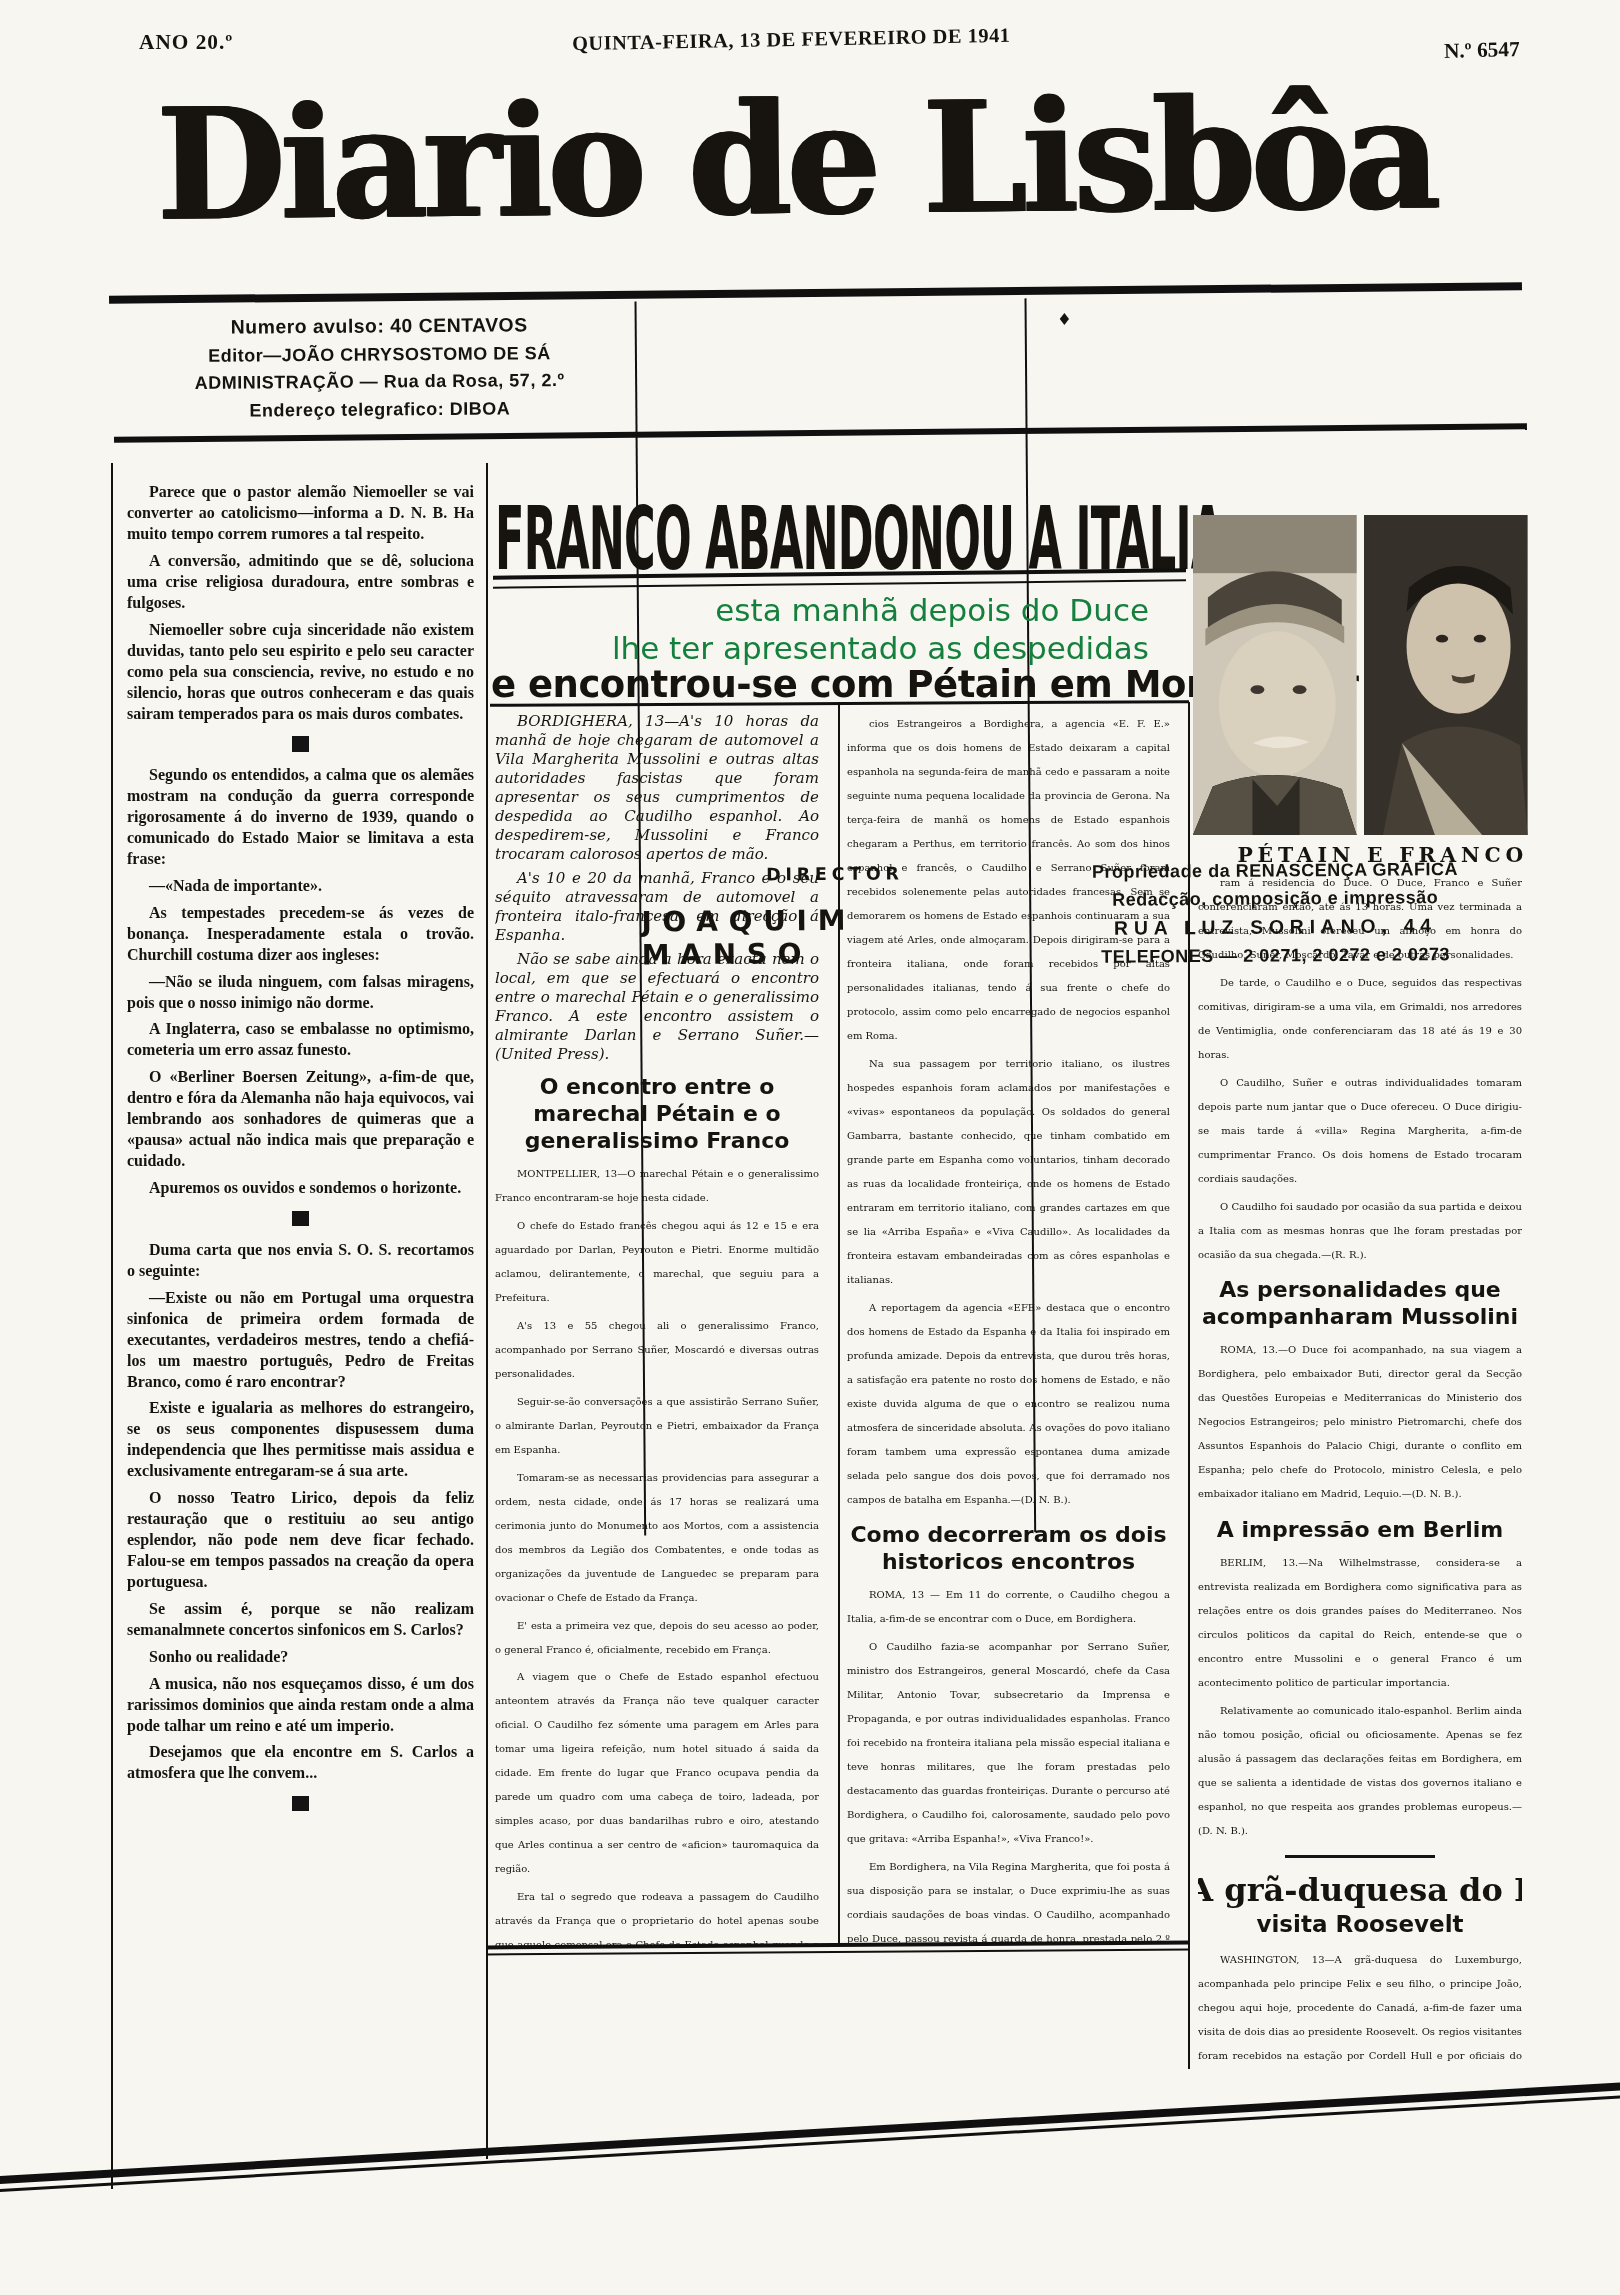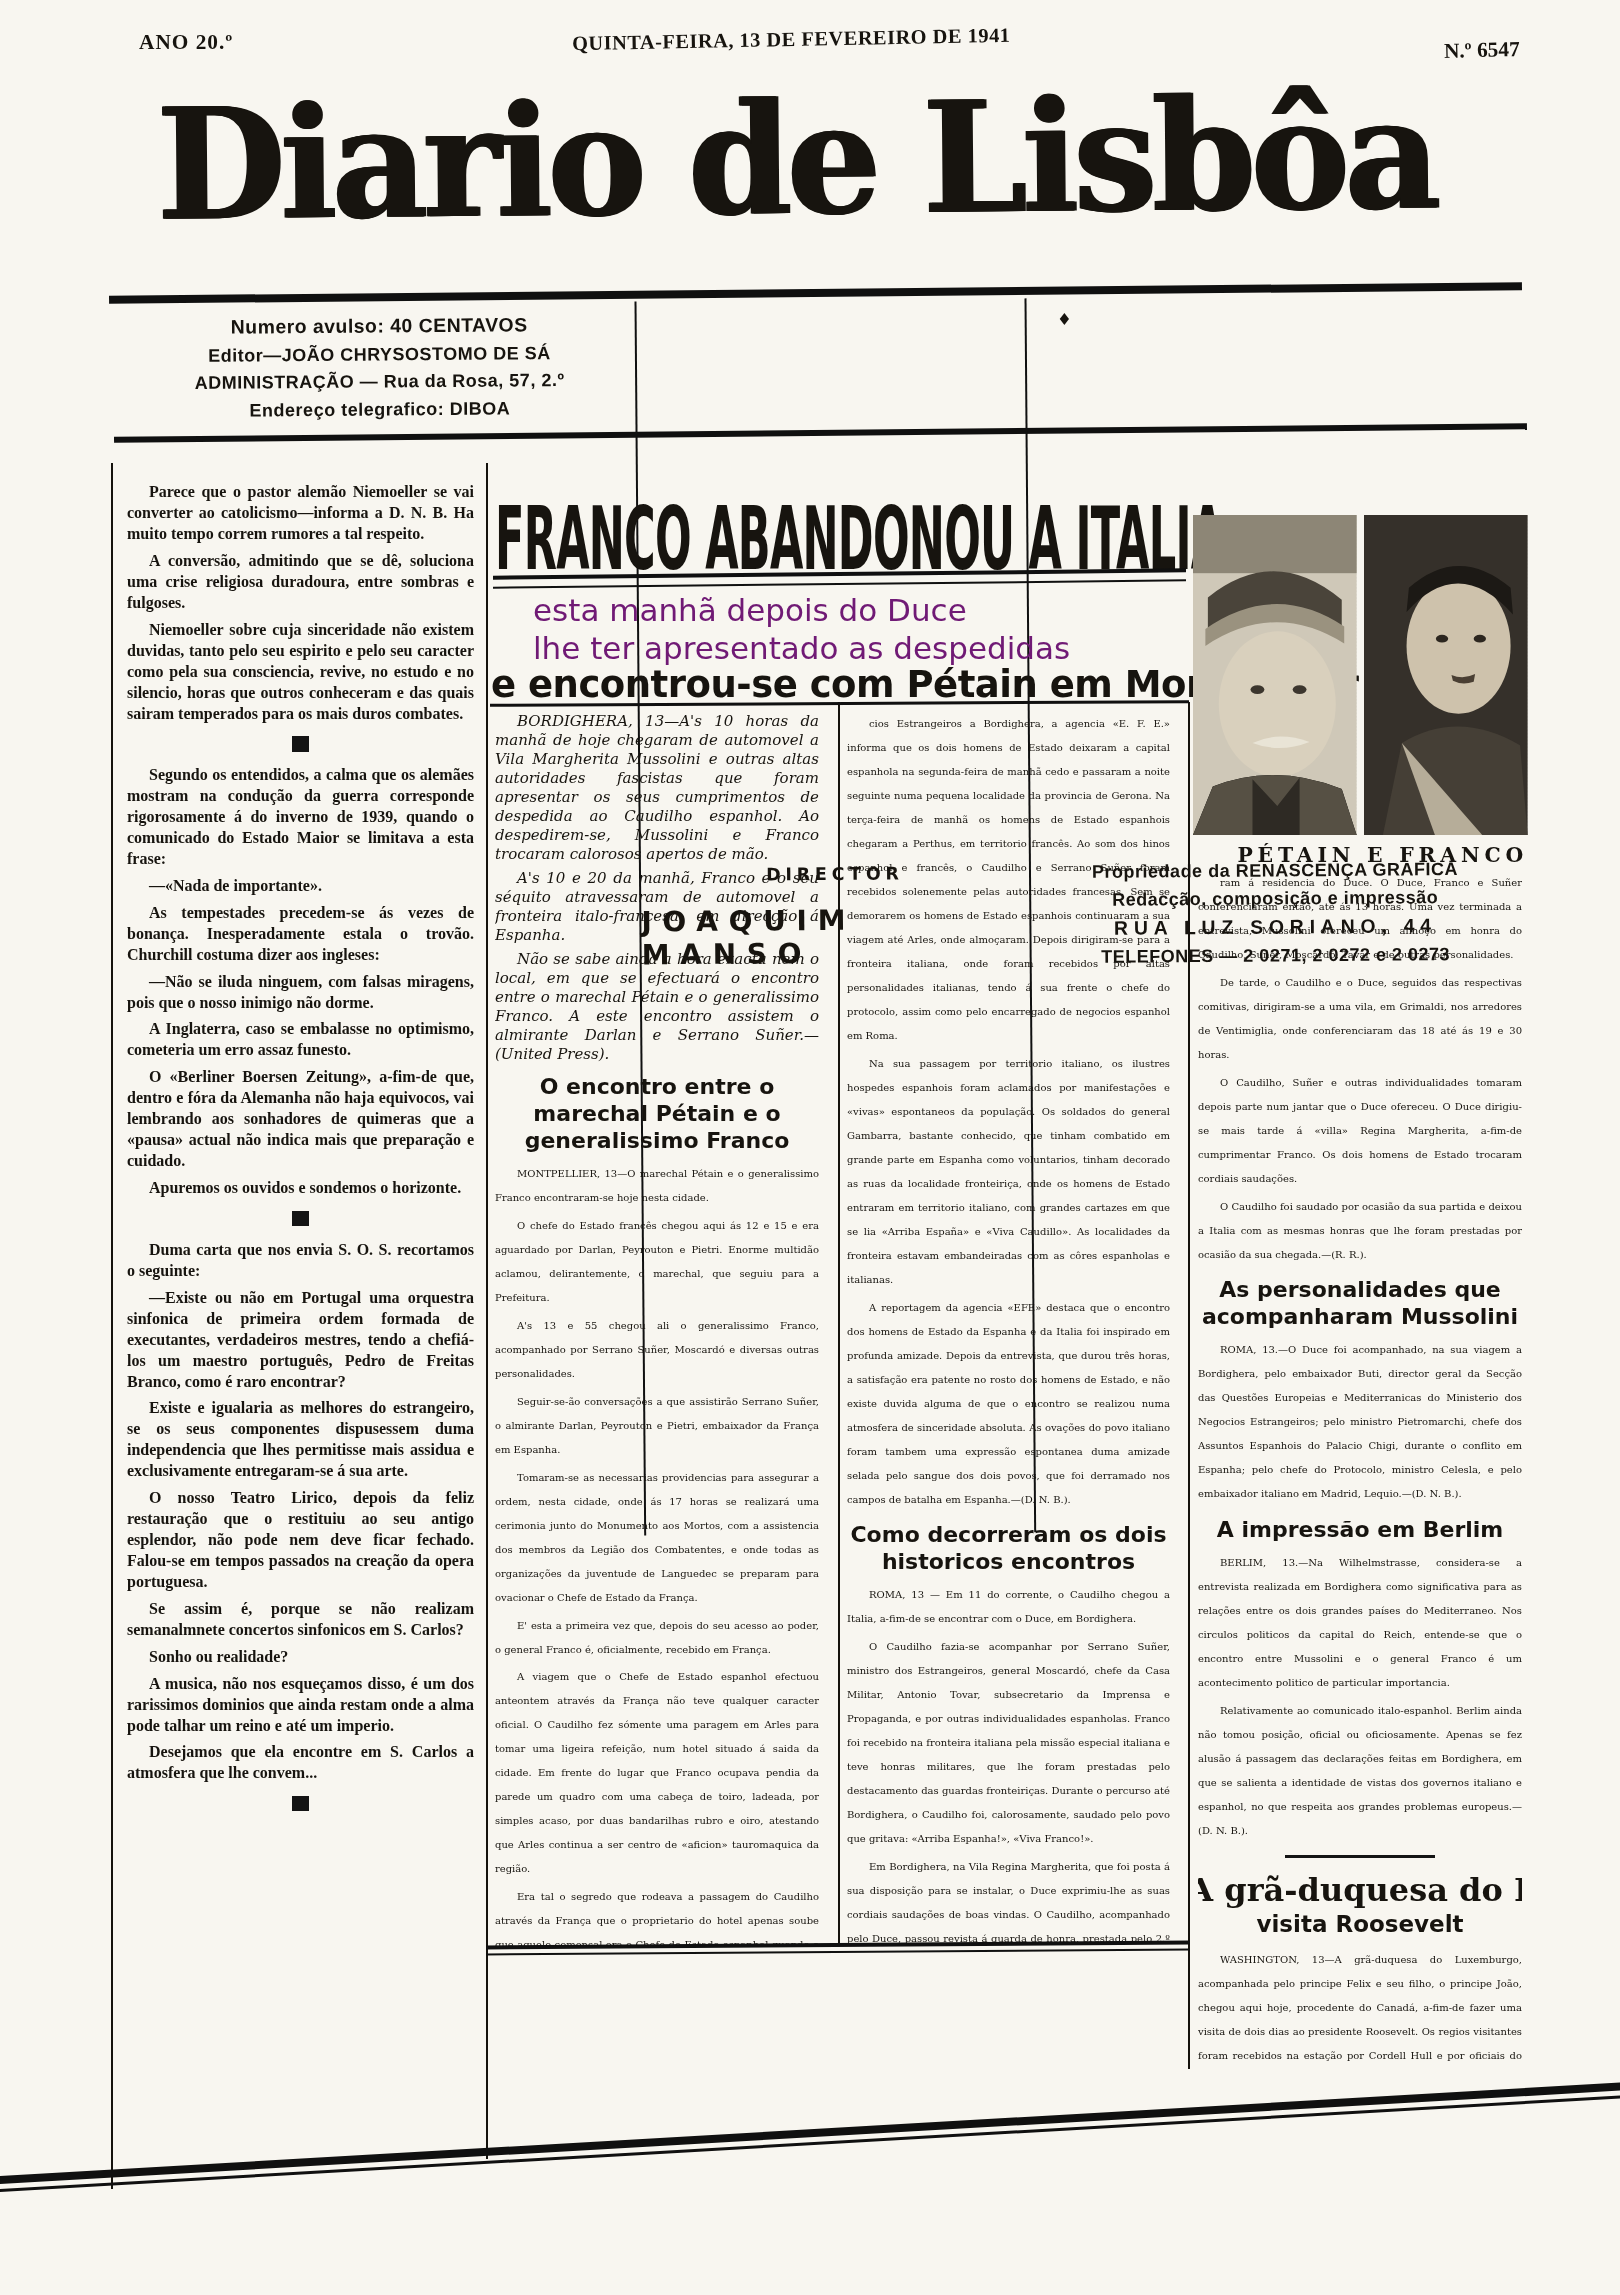--- a/index.html
+++ b/index.html
@@ -39,22 +39,22 @@
   .hl-rule2{left:493px;top:583px;width:693px;height:2.4px;transform:rotate(-.6deg);}
   .deck-rule{left:490px;top:702px;width:699px;height:2.9px;transform:rotate(-.3deg);}
   .midcols-rule1{left:486px;top:1943px;width:704px;height:4.4px;transform:rotate(-.4deg);}
   .midcols-rule2{left:486px;top:1951px;width:704px;height:1.9px;transform:rotate(-.4deg);}
   .bottom-bar1{left:-14.5px;top:2129px;width:1658px;height:7.8px;transform:rotate(-3.3deg);}
   .bottom-bar2{left:-14.5px;top:2142px;width:1658px;height:2.9px;transform:rotate(-3.3deg);}
   
   .headline-main{position:absolute;left:495px;top:495px;font-family:"DejaVu Sans",sans-serif;
                  font-weight:bold;font-size:83px;line-height:83px;white-space:nowrap;
                  transform:scaleX(.52) scaleY(1.05);transform-origin:left top;letter-spacing:-1.5px;}
-  .deck{position:absolute;left:533px;width:616px;text-align:left;
-        font:400 31px "DejaVu Sans",sans-serif;color:#701a75;}
+  .deck{position:absolute;left:533px;width:616px;text-align:right;
+        font:400 31px "DejaVu Sans",sans-serif;color:#15803d;}
   .deck.d1{top:592px;}
   .deck.d2{top:630px;}
   .deck3{position:absolute;left:491px;top:663px;width:698px;text-align:center;white-space:nowrap;
          font:bold 37px "DejaVu Sans",sans-serif;letter-spacing:-0.5px;}
   
   .photo{position:absolute;left:1193px;top:515px;width:335px;height:320px;display:flex;gap:7.8px;}
   .half{position:relative;flex:1;overflow:hidden;
         background-image:radial-gradient(#00000026 0.7px,transparent 0.9px);background-size:3.4px 3.4px;}
   .photo-caption{position:absolute;left:1193px;top:843px;width:335px;text-align:right;
                  font:bold 20.4px "DejaVu Serif",serif;letter-spacing:4.8px;}

